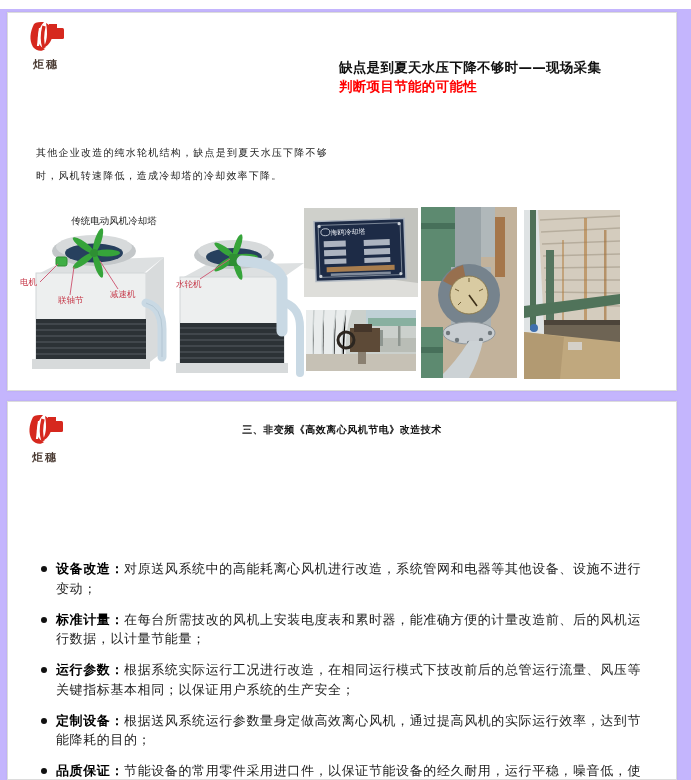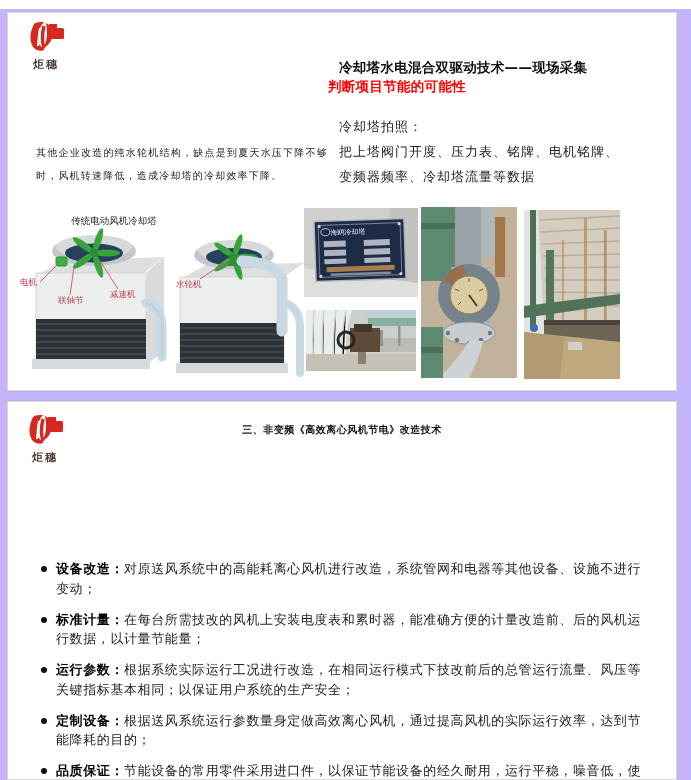--- a/index.html
+++ b/index.html
@@ -12,21 +12,21 @@
 
   .logo{position:absolute;text-align:center;width:44px;}
   .logo-mark{display:block;margin:0 auto;}
   .logo-text{font-family:"DejaVu Sans","Liberation Sans",sans-serif;font-weight:bold;
              font-size:11px;color:#4a3b33;letter-spacing:2px;margin-top:1px;}
 
   
   .s1-logo{left:16px;top:7px;}
   .s1-title{position:absolute;left:331px;top:46px;font-family:"DejaVu Sans","Liberation Sans",sans-serif;
             font-weight:bold;font-size:13.5px;color:#111;letter-spacing:.3px;white-space:nowrap;}
-  .s1-red{position:absolute;left:320px;top:65px;font-family:"DejaVu Sans","Liberation Sans",sans-serif;
+  .s1-red{position:absolute;left:331px;top:65px;font-family:"DejaVu Sans","Liberation Sans",sans-serif;
           font-weight:bold;font-size:13.5px;color:#ff0000;letter-spacing:.3px;}
   .s1-note{position:absolute;left:331px;top:101px;font-size:13px;line-height:25px;color:#222;
            letter-spacing:1px;white-space:nowrap;}
   .s1-para{position:absolute;left:28px;top:128px;width:292px;margin:0;font-size:10px;
            line-height:23px;letter-spacing:1.2px;text-align:justify;color:#222;}
   .diagram{position:absolute;left:10px;top:198px;}
 
   .photo{position:absolute;overflow:hidden;}
   .photo svg{display:block;width:100%;height:100%;}
   .ph1{left:296px;top:195px;width:114px;height:89px;}
@@ -59,28 +59,23 @@
         <path d="M8 4 C4 12 3 20 7 27 C10 31 16 32 19 29 C14 27 11 22 12 15 C13 9 15 5 18 2 C14 2 10 2 8 4 Z" fill="#d6281e"></path>
         <path d="M14 8 L12 26" stroke="#ffffff" stroke-width="2.2" fill="none"></path>
         <path d="M18 6 C16 14 16 22 18 28" stroke="#d6281e" stroke-width="3.4" fill="none"></path>
         <path d="M20 3 C26 6 28 12 26 18 C24 24 20 27 17 28 C21 22 22 14 20 3 Z" fill="#d6281e"></path>
         <rect x="23" y="8" width="15" height="11" rx="1.5" fill="#d6281e"></rect>
         <rect x="23" y="4" width="8" height="5" fill="#d6281e"></rect>
       </svg>
       <div class="logo-text">炬穗</div>
     </div>
 
-    <div class="s1-title">冷却塔水电混合双驱动技术——现场采集</div>
+    <div class="s1-title">缺点是到夏天水压下降不够时——现场采集</div>
     <div class="s1-red">判断项目节能的可能性</div>
 
-    <div class="s1-note">
-      <div>冷却塔拍照：</div>
-      <div>把上塔阀门开度、压力表、铭牌、电机铭牌、</div>
-      <div>变频器频率、冷却塔流量等数据</div>
-    </div>
 
     <p class="s1-para">其他企业改造的纯水轮机结构，缺点是到夏天水压下降不够时，风机转速降低，造成冷却塔的冷却效率下降。</p>
 
     <svg class="diagram" width="292" height="176" viewBox="0 0 292 176">
 
       <text x="96" y="13" font-size="9.5" fill="#222" text-anchor="middle" font-family="DejaVu Sans, sans-serif">传统电动风机冷却塔</text>
 
       <g>
         <polygon points="18,64 46,50 146,46 126,62" fill="#dde0e1"></polygon>
         <rect x="18" y="62" width="110" height="92" fill="#edefef" stroke="#d2d6d8" stroke-width="1"></rect>

